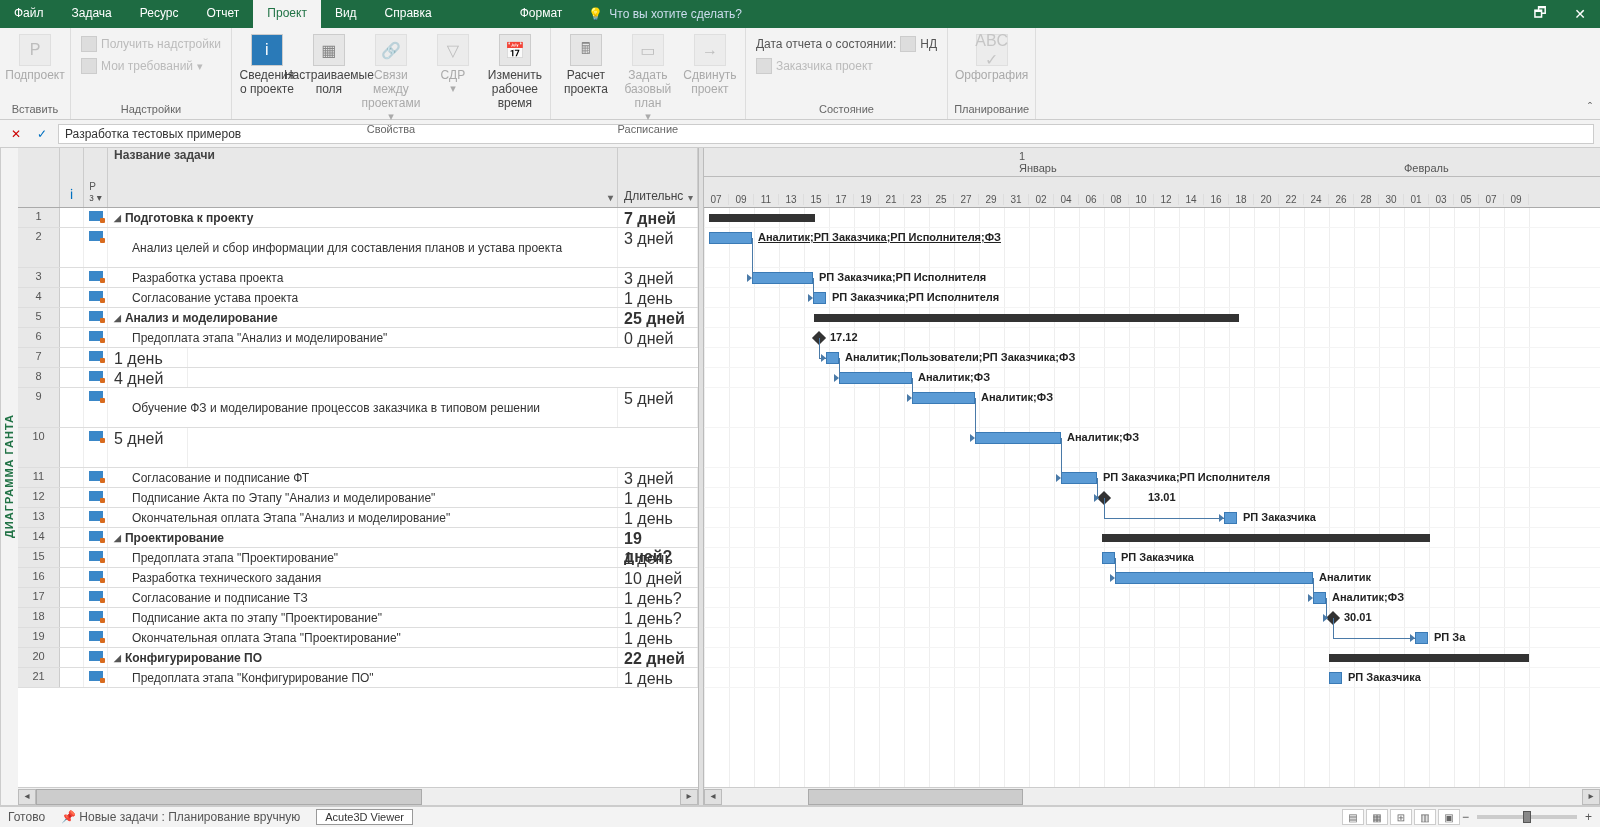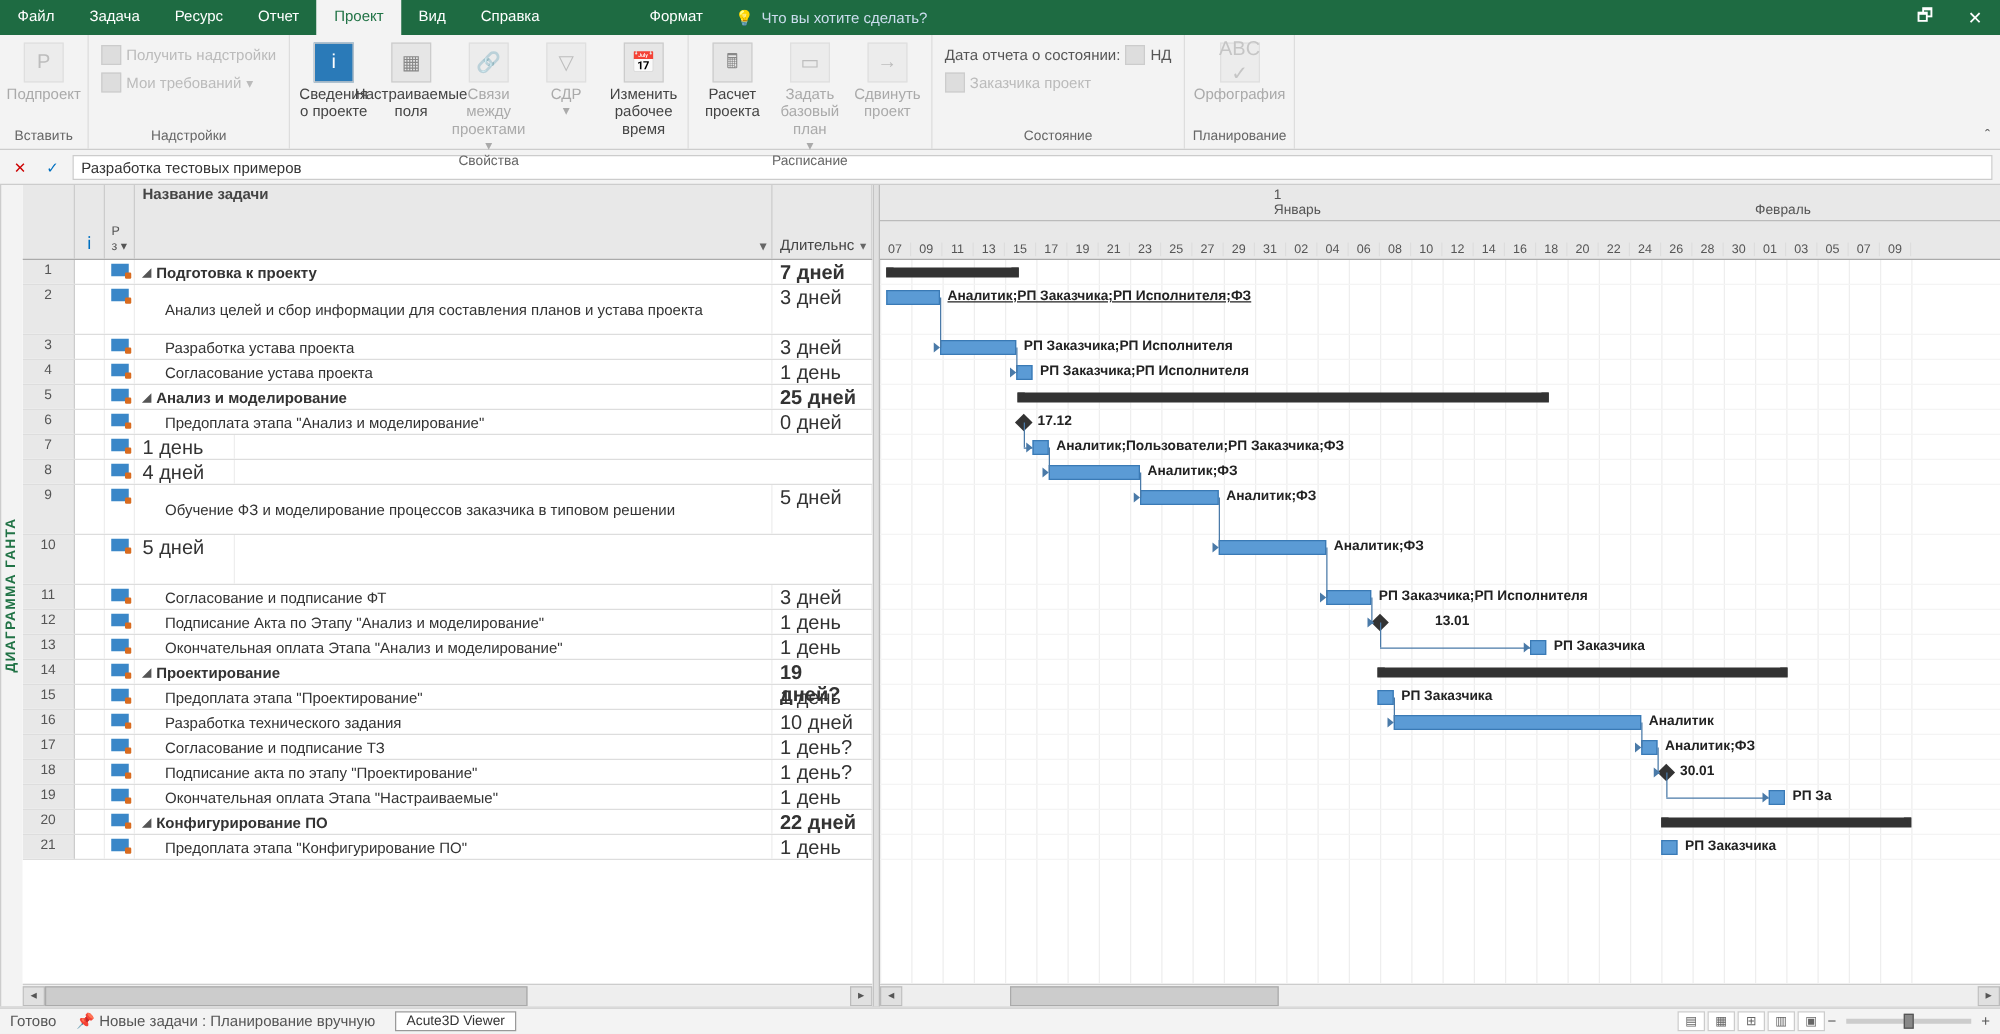--- a/index.html
+++ b/index.html
@@ -395,21 +395,21 @@
           <div class="cell-name indent-1">
             <span>Подписание акта по этапу "Проектирование"</span>
           </div>
           <div class="cell-dur">1 день?</div>
         </div>
         <div class="trow" style="height: 20px;">
           <div class="cell-rownum">19</div>
           <div class="cell-info"></div>
           <div class="cell-mode"><span class="mode-icon"></span></div>
           <div class="cell-name indent-1">
-            <span>Окончательная оплата Этапа "Настраиваемые"</span>
+            <span>Окончательная оплата Этапа "Проектирование"</span>
           </div>
           <div class="cell-dur">1 день</div>
         </div>
         <div class="trow" style="height: 20px;">
           <div class="cell-rownum">20</div>
           <div class="cell-info"></div>
           <div class="cell-mode"><span class="mode-icon"></span></div>
           <div class="cell-name summary">
             <span class="collapse-tri">◢</span>
             <span>Конфигурирование ПО</span>

